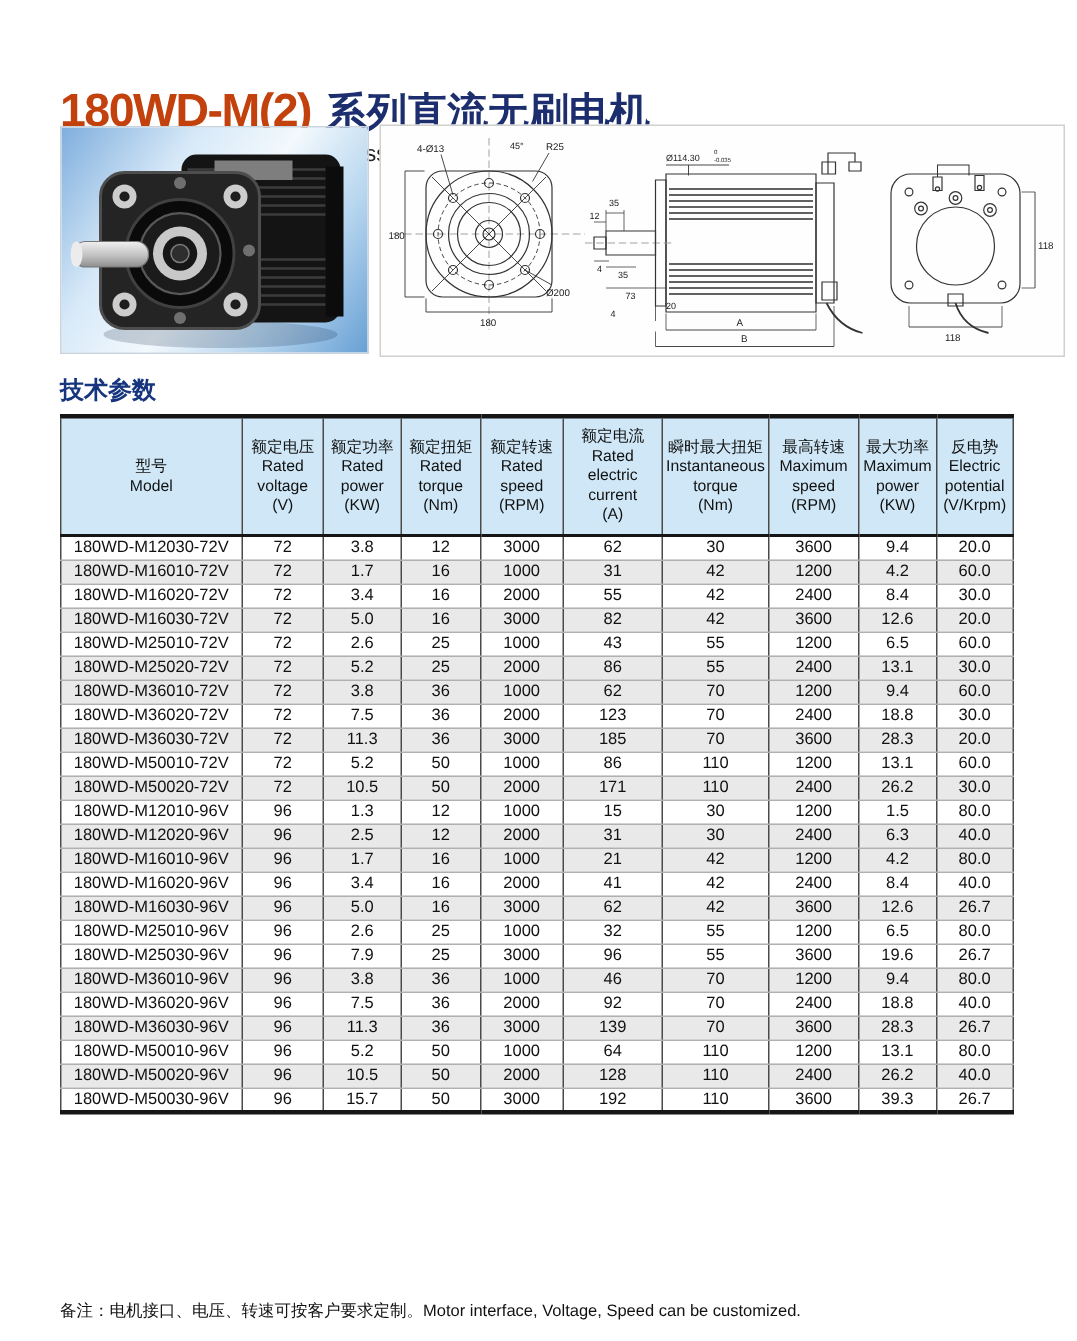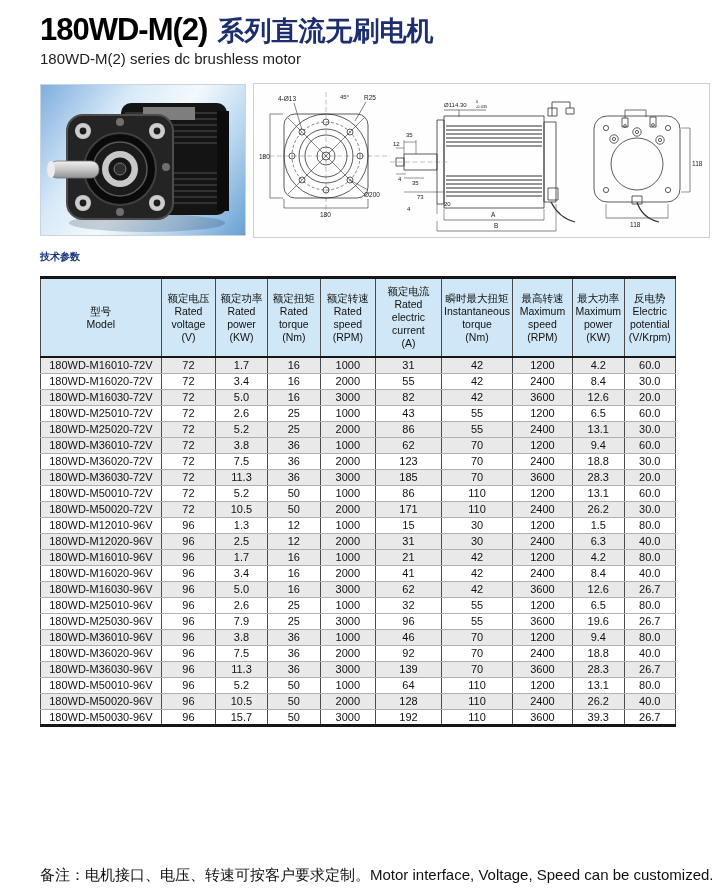--- a/index.html
+++ b/index.html
@@ -2,51 +2,51 @@
 <html><head>
 <meta charset="utf-8">
 <style>
   * { margin:0; padding:0; box-sizing:border-box; }
   html,body { width:718px; height:894px; background:#fff; font-family:"Liberation Sans", sans-serif; }
   .page { position:relative; width:718px; height:894px; background:#fff; overflow:hidden; }
 
   
   .title-block { position:absolute; left:40px; top:12px; }
   .title-line { display:flex; align-items:baseline; gap:10px; }
-  .title-model { font-size:31px; font-weight:bold; color:#000000; letter-spacing:-1px; }
+  .title-model { font-size:31px; font-weight:bold; color:#c2410c; letter-spacing:-1px;margin-top:44px; }
   .title-cn { font-size:27px; font-weight:bold; color:#1c2e6e; }
   .subtitle { font-size:15px; color:#222; margin-top:1px; }
 
   
   .photo-box { position:absolute; left:40px; top:84px; width:206px; height:152px;
     border:1px solid #c9d4de;
     background:linear-gradient(125deg,#7fae dd 0%, #d7e9f8 30%, #f3f9fd 52%, #b7d6ef 75%, #68a0d4 100%);
     background:linear-gradient(125deg,#7faedd 0%, #d7e9f8 30%, #f3f9fd 52%, #b7d6ef 75%, #68a0d4 100%); }
   .drawing-panel { position:absolute; left:253px; top:83px; width:457px; height:155px;
     border:1px solid #d0d0d0; background:#fefefe; }
   svg text { font-family:"Liberation Sans", sans-serif; fill:#1a1a1a; }
   .dwg line, .dwg path, .dwg rect, .dwg circle, .dwg polyline { vector-effect:non-scaling-stroke; }
 
   
-  .section-title { position:absolute; left:40px; top:250px; font-size:10px; font-weight:bold; color:#16357e; }
+  .section-title { position:absolute; left:40px; top:250px; font-size:16px; font-weight:bold; color:#16357e; }
 
   .spec-table { position:absolute; left:40px; top:276px; width:636px;
     border-collapse:collapse; table-layout:fixed; }
   .spec-table th, .spec-table td { border:1px solid #4a4a4a; text-align:center; }
   .spec-table thead th { background:#cfe7f6; font-size:10.5px; font-weight:normal; color:#111;
     line-height:13px; padding:6px 1px; border-top:3px solid #161616; border-bottom:2px solid #161616; }
   .spec-table thead .hline { display:block; }
   .spec-table td { font-size:11px; color:#111; height:16px; padding:1px 2px;
     border-top:1px solid #b0b0b0; border-bottom:1px solid #b0b0b0; }
   .spec-table tr.alt td { background:#e9e9e9; }
   .spec-table tbody tr:last-child td { border-bottom:3px solid #161616; }
   .spec-table td:first-child, .spec-table th:first-child { border-left:1px solid #4a4a4a; }
   .spec-table td:last-child, .spec-table th:last-child { border-right:1px solid #4a4a4a;text-align:center; }
 
-  .footnote { position:absolute; left:40px; top:866px; font-size:15px; color:#111; }
+  .footnote { position:absolute; left:40px; top:866px; font-size:11px; color:#111; }
 </style>
 </head>
 <body>
 
 <div class="page">
 
   <div class="title-block">
     <div class="title-line">
       <span class="title-model">180WD-M(2)</span>
       <span class="title-cn">系列直流无刷电机</span>
@@ -302,20 +302,32 @@
             <span class="hline">(KW)</span>
           </th>
           <th>
             <span class="hline">反电势</span>
             <span class="hline">Electric potential</span>
             <span class="hline">(V/Krpm)</span>
           </th>
         </tr>
     </thead>
     <tbody>
+        <tr>
+          <td>180WD-M12030-72V</td>
+          <td>72</td>
+          <td>3.8</td>
+          <td>12</td>
+          <td>3000</td>
+          <td>62</td>
+          <td>30</td>
+          <td>3600</td>
+          <td>9.4</td>
+          <td>20.0</td>
+        </tr>
         <tr class="alt">
           <td>180WD-M16010-72V</td>
           <td>72</td>
           <td>1.7</td>
           <td>16</td>
           <td>1000</td>
           <td>31</td>
           <td>42</td>
           <td>1200</td>
           <td>4.2</td>

